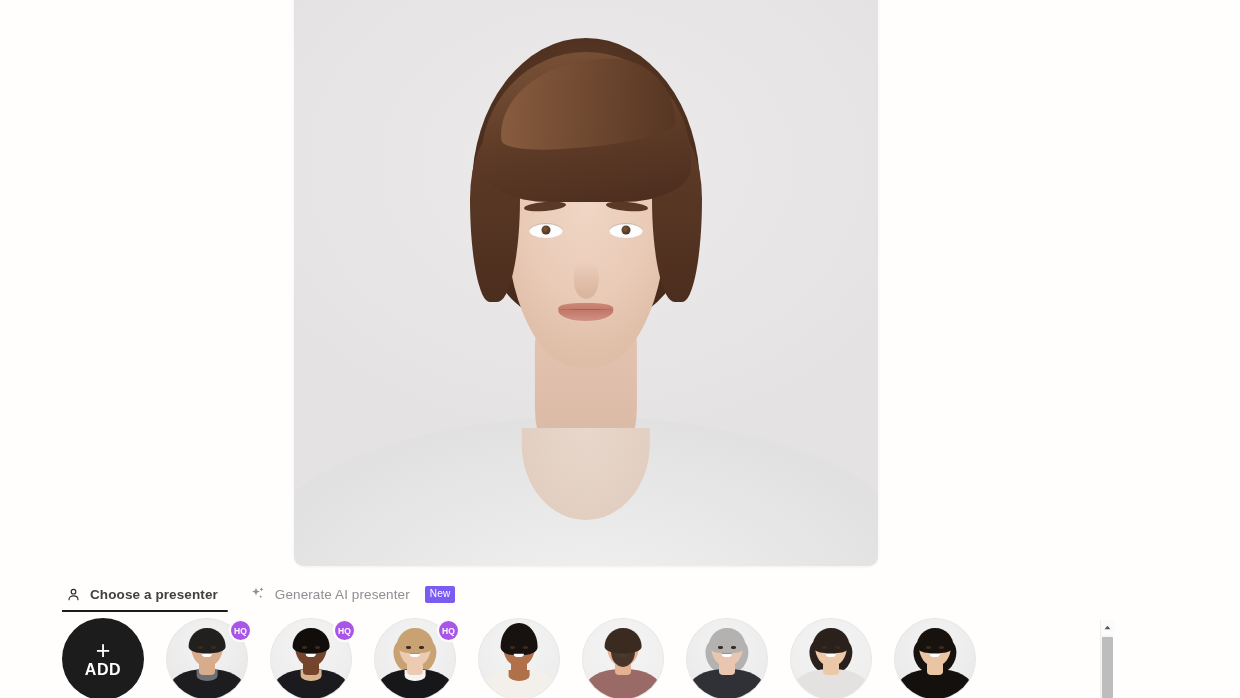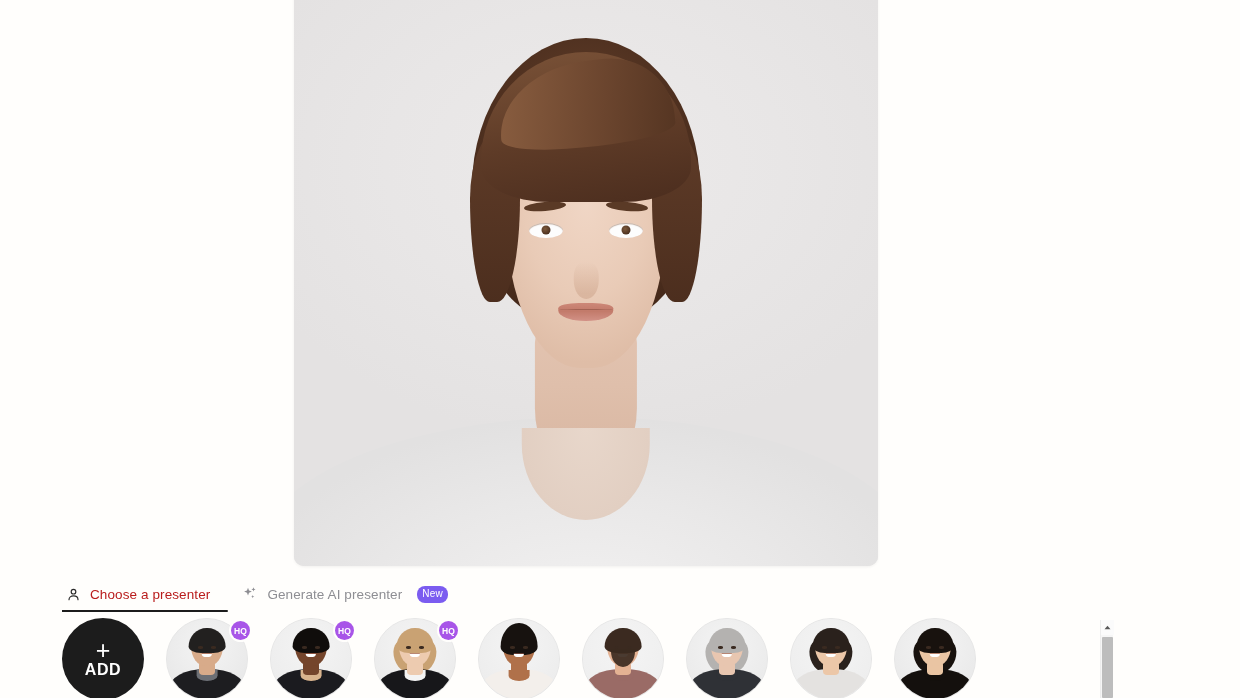--- a/index.html
+++ b/index.html
@@ -216,21 +216,21 @@
     cursor: pointer;
     border-bottom: 2px solid transparent;
     position: relative;
   }
   .tab .tab-label {
     font-size: 13.5px;
     letter-spacing: .1px;
     white-space: nowrap;
   }
   .tab.active { border-bottom-color: #1c1c1c; }
-  .tab.active .tab-label { color: #b91c1c; font-weight: 400; }
+  .tab.active .tab-label { color: #404040; font-weight: 700; }
   .tab.inactive .tab-label { color: #8e8e93; }
   .tab-icon { display: inline-flex; align-items: center; justify-content: center; width: 16px; height: 16px; }
   .tab.active .tab-icon svg { stroke: #2a2a2a; }
   .tab.inactive .tab-icon svg { fill: #8e8e93; }
 
   #tab-underline {
     position: absolute;
     left: 62px;
     top: 32px;
     width: 166px;
@@ -240,21 +240,21 @@
   }
 
   .badge-new {
     display: inline-block;
     margin-left: 6px;
     background: #7b5cf0;
     color: #ffffff;
     font-size: 10px;
     line-height: 1;
     padding: 3px 5px 4px;
-    border-radius: 8px;
+    border-radius: 2px;
     letter-spacing: .2px;
   }
 
   
   #avatar-rail {
     position: absolute;
     left: 62px;
     top: 40px;
     width: 1028px;
     height: 80px;

